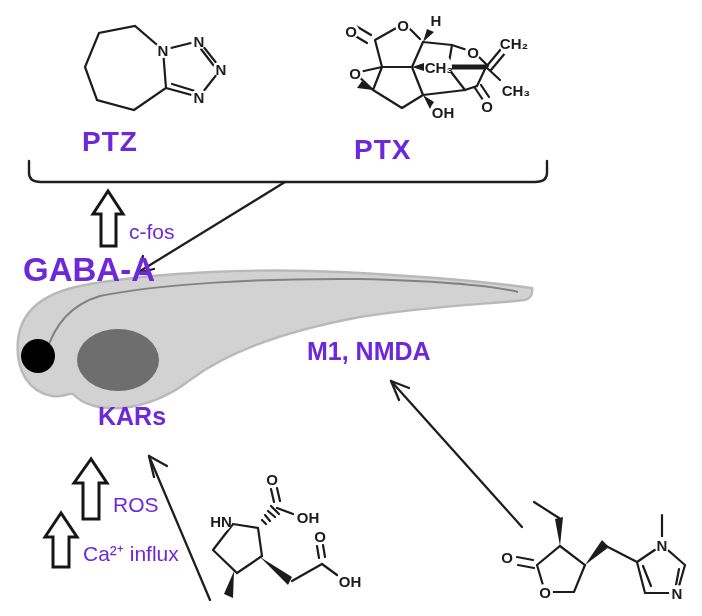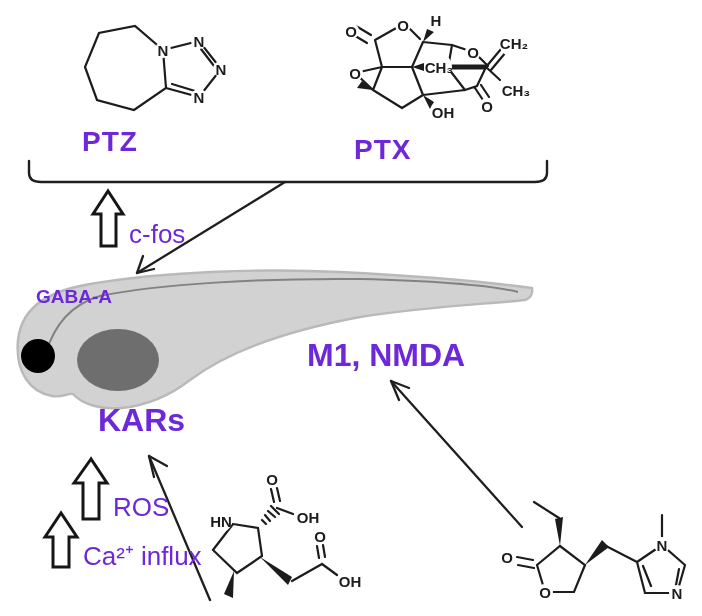--- a/index.html
+++ b/index.html
@@ -1,22 +1,22 @@
 <!DOCTYPE html>
 <html><head>
 <meta charset="utf-8">
 <style>
   html,body{margin:0;padding:0;background:#ffffff;}
   #figure{position:relative;width:702px;height:616px;background:#ffffff;overflow:hidden;
           font-family:"Liberation Sans",sans-serif;color:#1a1a1a;}
   #art{position:absolute;left:0;top:0;}
   .lbl{position:absolute;white-space:nowrap;color:#6d28d9;line-height:1;}
   .compound{font-size:28px;font-weight:bold;letter-spacing:1px;}
-  .receptor{font-size:32px;font-weight:bold;}
-  .small{font-size:26px;font-weight:500;}
+  .receptor{font-size:25px;font-weight:bold;}
+  .small{font-size:21px;font-weight:500;}
   
   .bond{stroke:#1c1c1c;stroke-width:2.2;fill:none;stroke-linecap:round;}
   .wedge{fill:#1c1c1c;stroke:none;}
   .mask{fill:#ffffff;stroke:none;}
   .atom{font:600 15px "Liberation Sans",sans-serif;fill:#1c1c1c;text-anchor:middle;dominant-baseline:central;}
   .connector{stroke:#1f1f1f;stroke-width:2.3;fill:none;stroke-linecap:round;}
   .blockarrow{fill:#ffffff;stroke:#161616;stroke-width:3;stroke-linejoin:miter;}
   .bracket{stroke:#1f1f1f;stroke-width:2.4;fill:none;stroke-linecap:round;}
 </style>
 </head>
@@ -178,19 +178,19 @@
       <text class="atom" x="507" y="557">O</text>
       <text class="atom" x="545" y="592">O</text>
       <text class="atom" x="662" y="545">N</text>
       <text class="atom" x="677" y="593">N</text>
     </g>
   </svg>
 
   <div class="lbl compound" style="left:82px;top:128px;">PTZ</div>
   <div class="lbl compound" style="left:354px;top:136px;">PTX</div>
   <div class="lbl small" style="left:129px;top:221px;">c-fos</div>
-  <div class="lbl receptor" style="left:36px;top:253px;font-size:19px;margin-top:34px;">GABA-A</div>
+  <div class="lbl receptor" style="left:23px;top:253px;font-size:33px;">GABA-A</div>
   <div class="lbl receptor" style="left:307px;top:339px;">M1, NMDA</div>
   <div class="lbl receptor" style="left:98px;top:404px;">KARs</div>
   <div class="lbl small" style="left:113px;top:494px;">ROS</div>
   <div class="lbl small" style="left:83px;top:543px;text-align:center;">Ca²⁺ influx</div>
 
 </div>
 
 </body></html>

